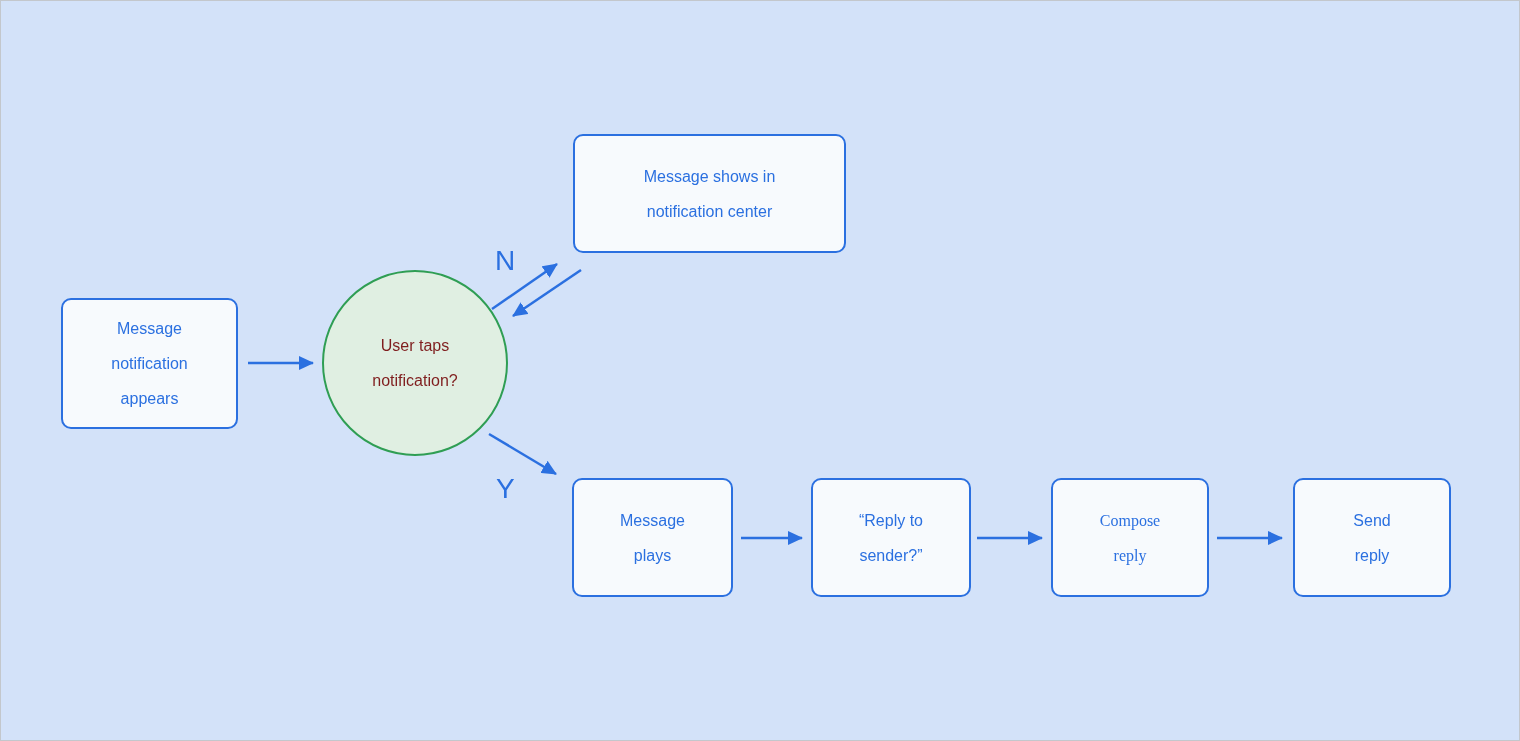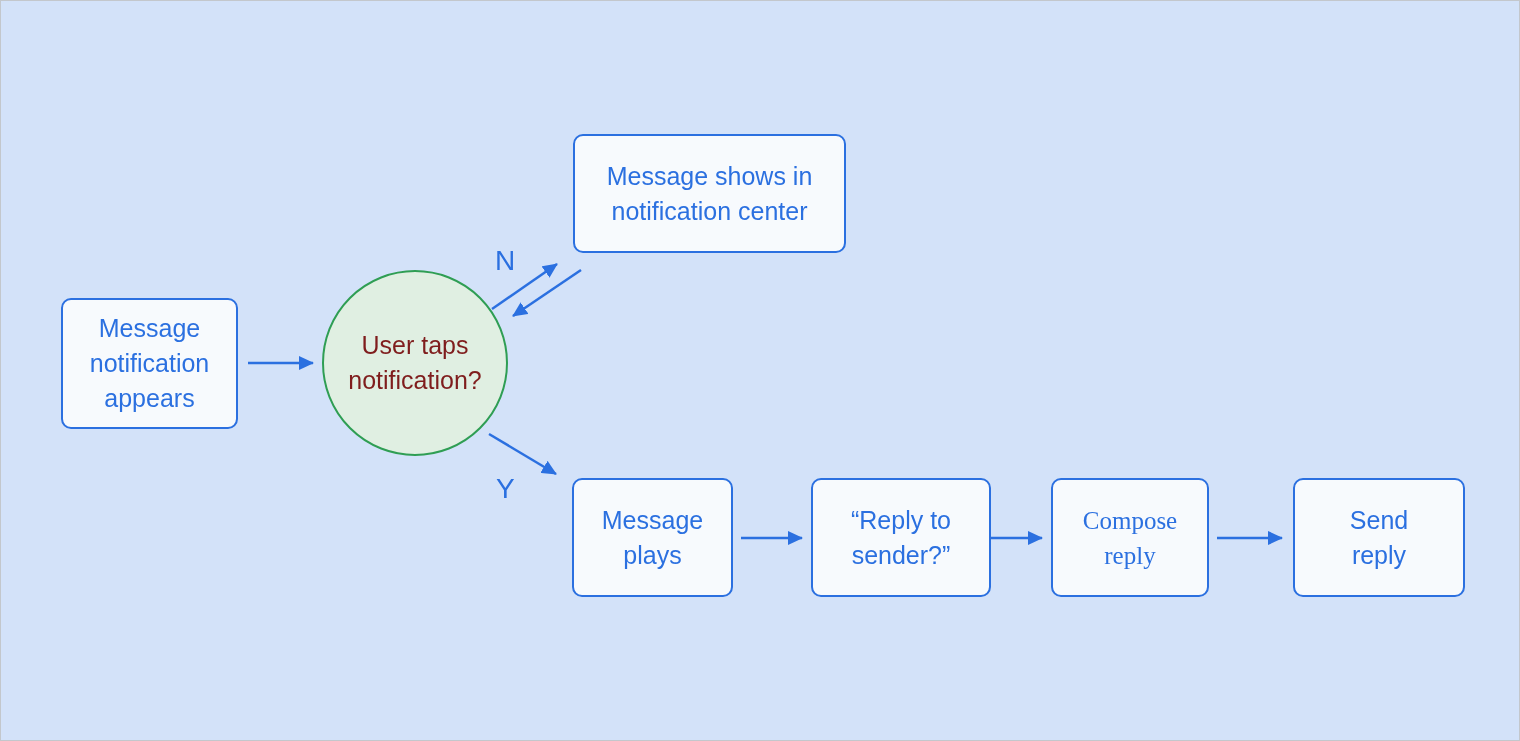--- a/index.html
+++ b/index.html
@@ -23,21 +23,21 @@
     position: absolute;
     box-sizing: border-box;
     border: 2px solid #2b70e0;
     border-radius: 10px;
     background: #f7fafd;
     color: #2b70e0;
     display: flex;
     align-items: center;
     justify-content: center;
     text-align: center;
-    font-size: 25px;
+    font-size: 16px;
     line-height: 35px;
   }
   .node .label { white-space: pre-line; }
   .decision {
     border-radius: 50%;
     border: 2.5px solid #2f9e54;
     background: #e0efe2;
     color: #7f1d1d;
   }
   .edge-label {
@@ -85,31 +85,31 @@
   <div class="node" style="left:572px; top:133px; width:273px; height:119px;">
     <span class="label">Message shows in
 notification center</span>
   </div>
 
   <div class="node" style="left:571px; top:477px; width:161px; height:119px;">
     <span class="label">Message
 plays</span>
   </div>
 
-  <div class="node" style="left:810px; top:477px; width:180px; height:119px;">
+  <div class="node" style="left:810px; top:477px; width:160px; height:119px;">
     <span class="label">“Reply to
 sender?”</span>
   </div>
 
   <div class="node" style="left:1050px; top:477px; width:158px; height:119px;font-family:Liberation Serif, serif;">
     <span class="label">Compose
 reply</span>
   </div>
 
-  <div class="node" style="left:1292px; top:477px; width:172px; height:119px;">
+  <div class="node" style="left:1292px; top:477px; width:158px; height:119px;">
     <span class="label">Send
 reply</span>
   </div>
 
   <div class="edge-label" style="left:494px; top:246px;">N</div>
 
   <div class="edge-label" style="left:495px; top:474px;">Y</div>
 
 </div>
 

